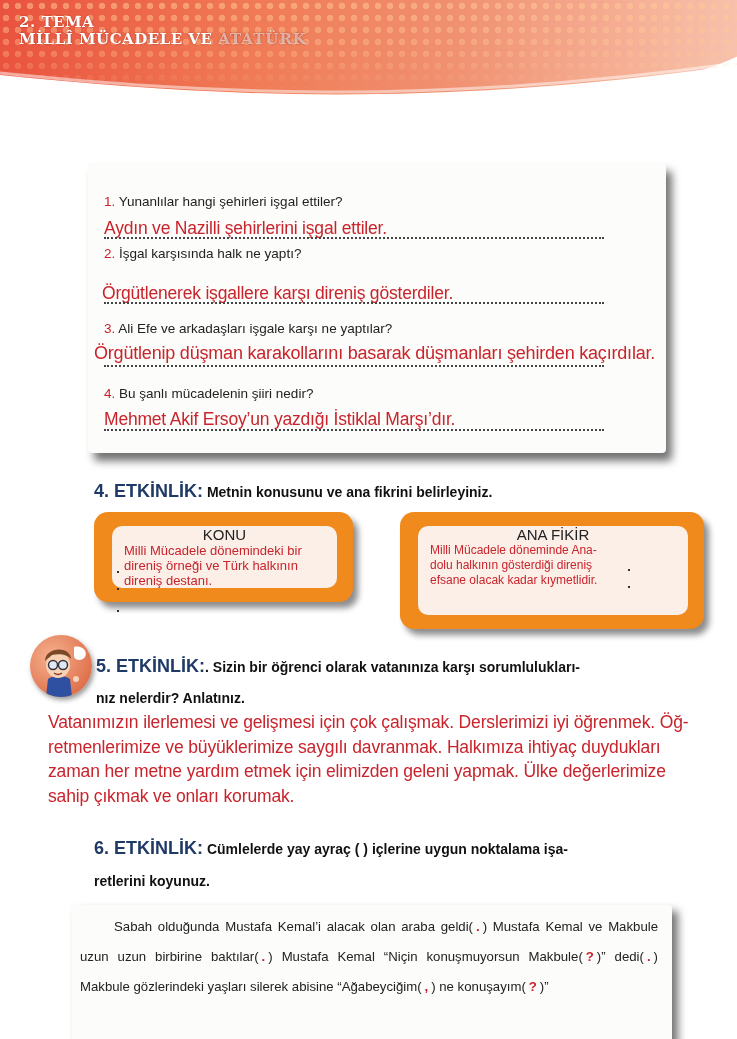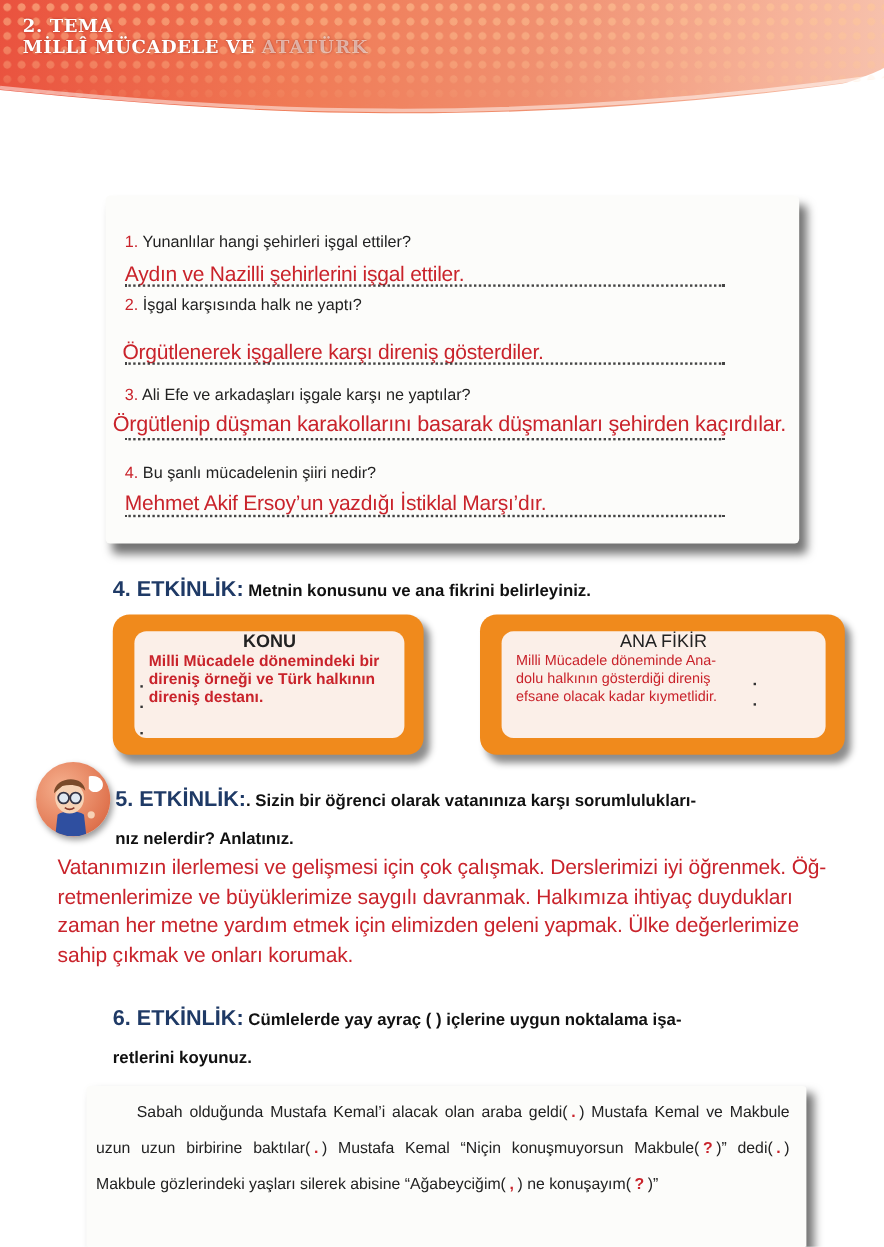--- a/index.html
+++ b/index.html
@@ -156,21 +156,21 @@
   <span>Bu şanlı mücadelenin şiiri nedir?</span>
 </div>
 <div class="a" style="left:104px;top:409px;">Mehmet Akif Ersoy’un yazdığı İstiklal Marşı’dır.</div>
 <div class="dots" style="left:104px;top:429px;width:500px;"></div>
 
 <div class="act-head" style="left:94px;top:481px;">
   <span class="num">4. ETKİNLİK:</span>
   <span>Metnin konusunu ve ana fikrini belirleyiniz.</span>
 </div>
 
-<div class="obox" style="left:94px;top:512px;width:259px;height:117px;font-weight:bold;">
+<div class="obox" style="left:94px;top:512px;width:259px;height:90px;">
   <div class="obox-inner">
     <div class="obox-title">KONU</div>
     <div class="obox-text" style="left:12px;top:17px;font-size:13px;">
       <div>Milli Mücadele dönemindeki bir</div>
       <div>direniş örneği ve Türk halkının</div>
       <div>direniş destanı.</div>
     </div>
     <div class="bullet" style="left:5px;top:45px;"></div>
     <div class="bullet" style="left:5px;top:62px;"></div>
     <div class="bullet" style="left:5px;top:84px;"></div>

